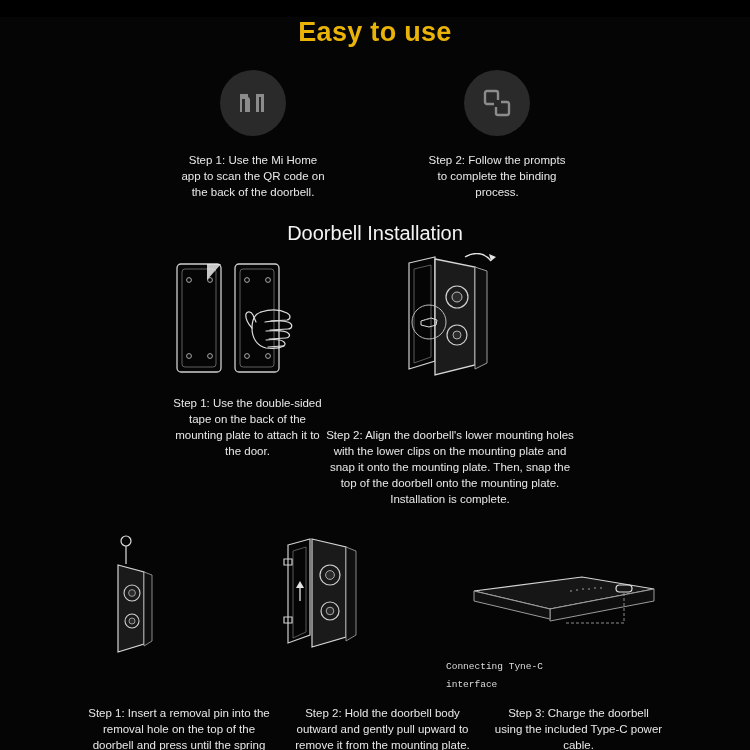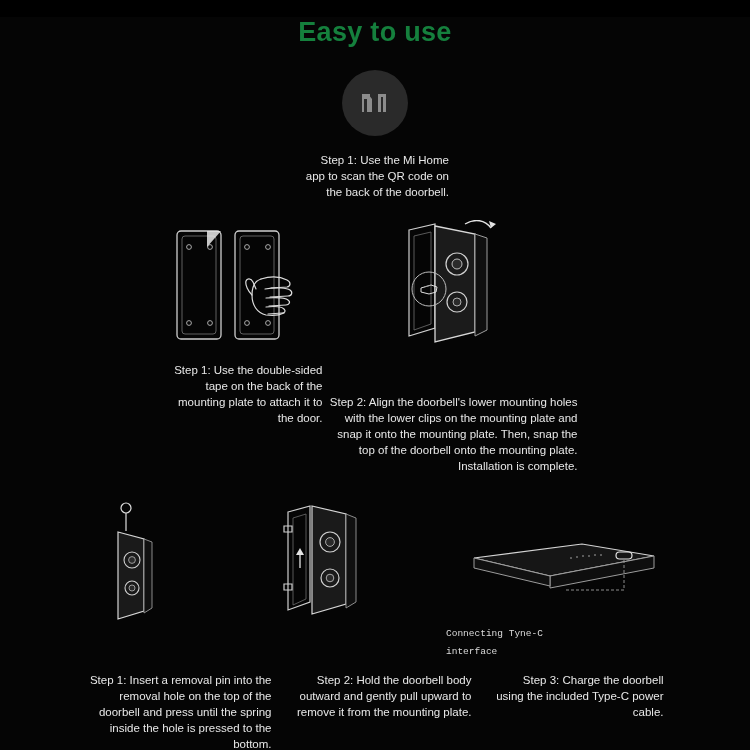--- a/index.html
+++ b/index.html
@@ -22,21 +22,21 @@
     background: #050505;
   }
 
   
   .h1 {
     text-align: center;
     font-size: 27px;
     font-weight: bold;
     letter-spacing: 0.3px;
     margin: 17px 0 0 0;
-    color: #15803d;
+    color: #eab308;
   }
   .h2 {
     text-align: center;
     font-size: 19px;
     font-weight: normal;
     margin: 12px 0 0 0;
     color: #f2f2f2;
   }
   .section-title {
     text-align: center;
@@ -62,21 +62,21 @@
     background: #2a2a2a;
     margin: 0 auto 16px auto;
     display: flex;
     align-items: center;
     justify-content: center;
   }
   .step-caption {
     font-size: 11.5px;
     line-height: 16px;
     color: #e8e8e8;
-    text-align: right;
+    text-align: center;
   }
 
   
   .sec {
     position: relative;
     margin-top: 16px;
   }
 
   
   .install-illus {
@@ -137,23 +137,34 @@
           <path d="M4 8 h9 l3 4 v14 h-3 v-12 l-2 -2 h-7 z" fill="#8c8c8c" opacity="0"></path>
           <path d="M5 8 c5 0 7 2 9 5 v13 h-3 v-11 c-1.5 -2.5 -3 -4 -6 -4 z" fill="#8c8c8c"></path>
           <rect x="20" y="8" width="3" height="18" fill="#8c8c8c"></rect>
           <rect x="25" y="8" width="3" height="18" fill="#8c8c8c"></rect>
           <rect x="20" y="8" width="8" height="3" fill="#8c8c8c"></rect>
         </svg>
       </div>
       <div class="step-caption">Step 1: Use the Mi Home app to scan the QR code on the back of the doorbell.</div>
     </div>
 
+    <div class="binding-col">
+      <div class="circle-icon">
+        <svg width="34" height="34" viewBox="0 0 34 34">
+          <rect x="5" y="5" width="13" height="13" rx="2" fill="none" stroke="#8c8c8c" stroke-width="2.4"></rect>
+          <rect x="16" y="16" width="13" height="13" rx="2" fill="none" stroke="#8c8c8c" stroke-width="2.4"></rect>
+          <rect x="14" y="14" width="7" height="7" fill="#2a2a2a"></rect>
+        </svg>
+      </div>
+      <div class="step-caption">Step 2: Follow the prompts to complete the binding process.</div>
+    </div>
   </div>
 
   <div class="sec" style="margin-top:22px;">
+    <div class="section-title">Doorbell Installation</div>
 
     <div class="install-illus">
 
       <svg width="150" height="126" viewBox="0 0 150 126">
 
         <rect x="8" y="8" width="44" height="108" rx="4" fill="none" stroke="#cfcfcf" stroke-width="1.3"></rect>
         <rect x="13" y="13" width="34" height="98" rx="3" fill="none" stroke="#777" stroke-width="0.8"></rect>
         <circle cx="20" cy="24" r="2.4" fill="none" stroke="#bbb" stroke-width="0.9"></circle>
         <circle cx="41" cy="24" r="2.4" fill="none" stroke="#bbb" stroke-width="0.9"></circle>
         <circle cx="20" cy="100" r="2.4" fill="none" stroke="#bbb" stroke-width="0.9"></circle>

